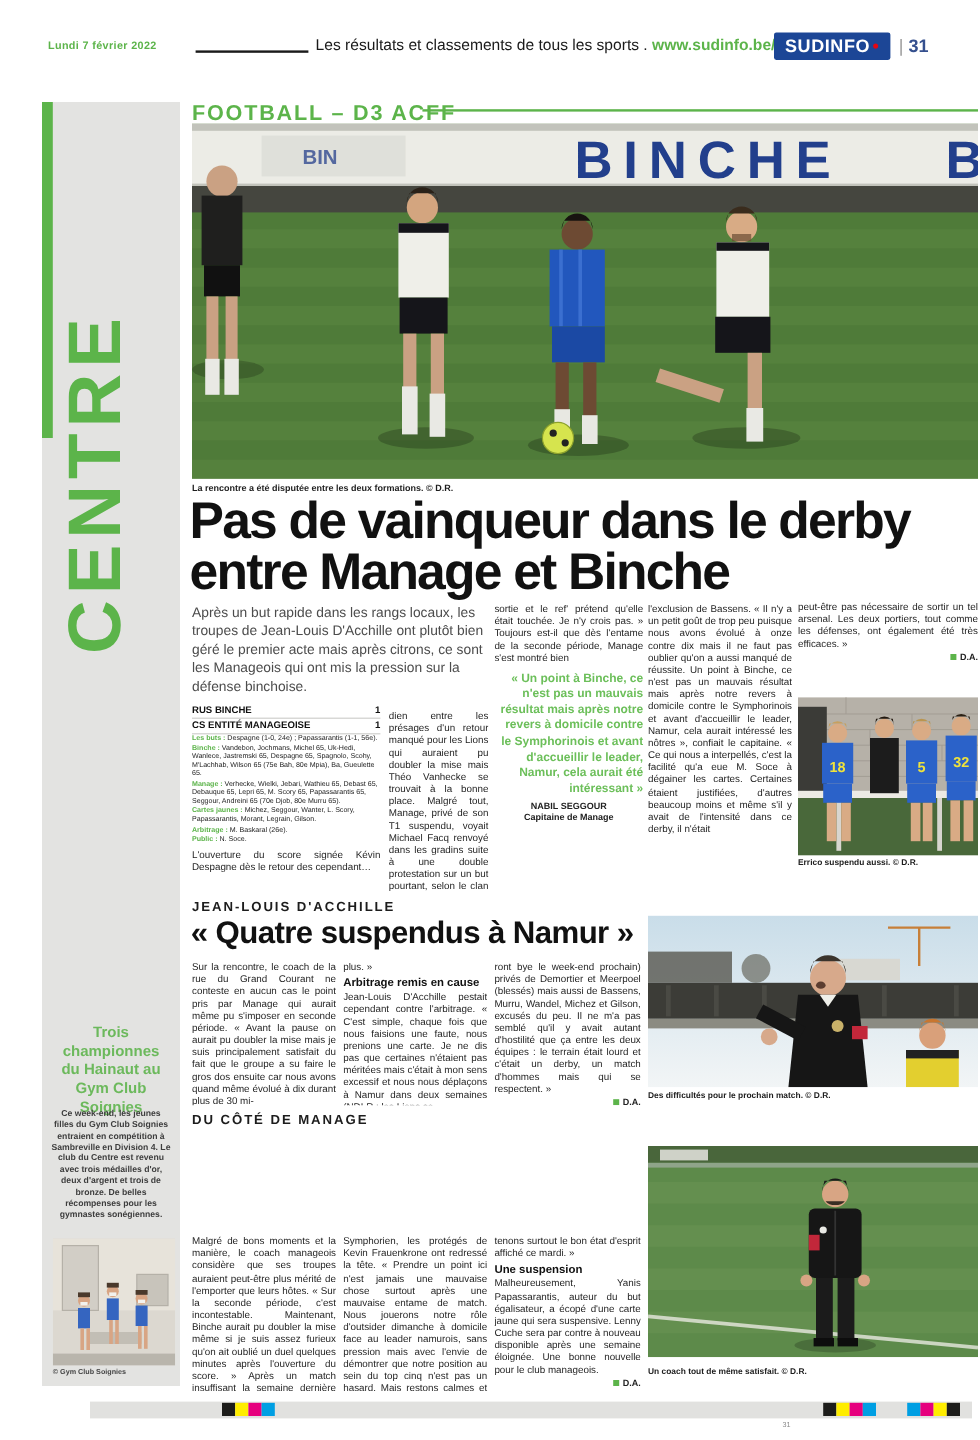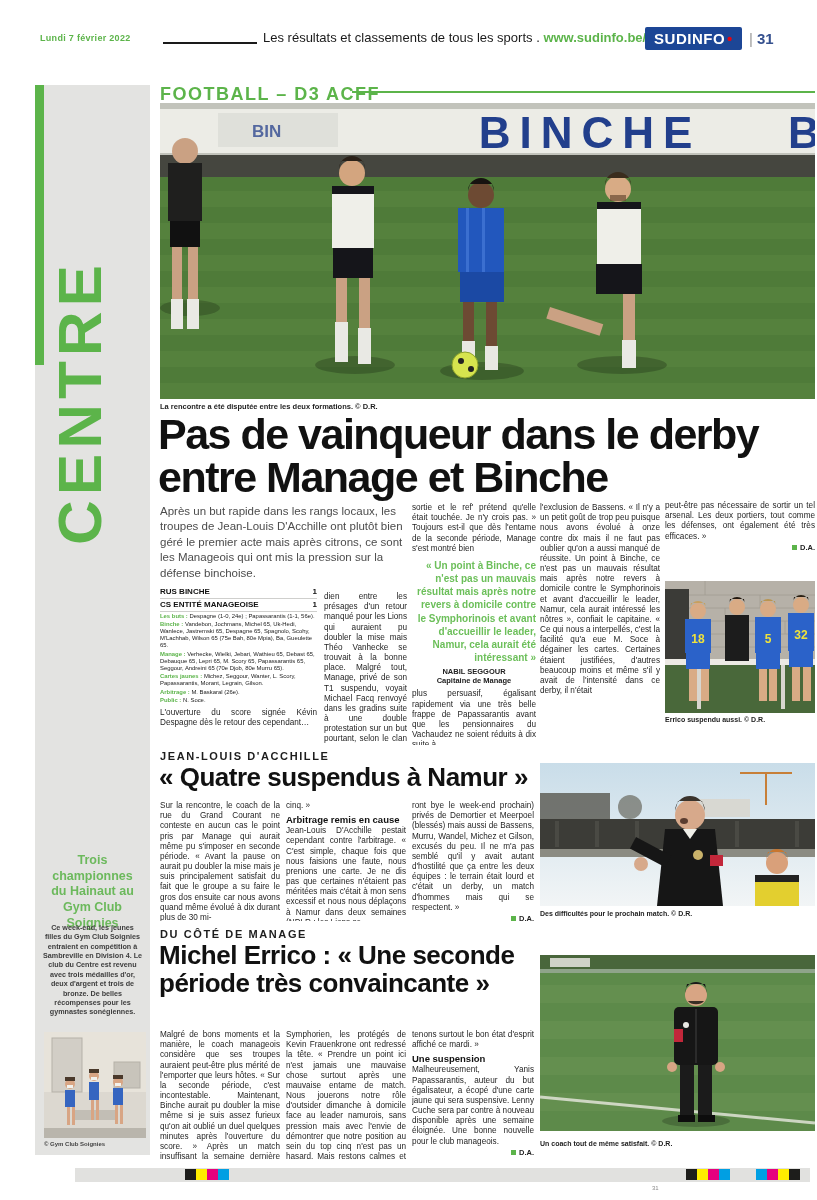--- a/index.html
+++ b/index.html
@@ -205,21 +205,20 @@
   </div>
   <div class="abs bodycol" style="left:160px;top:708px;width:157px;height:34px;">L'ouverture du score signée Kévin Despagne dès le retour des cependant…</div>
 
   <div class="abs bodycol" style="left:324px;top:592px;width:83px;height:152px;">dien entre les présages d'un retour manqué pour les Lions qui auraient pu doubler la mise mais Théo Vanhecke se trouvait à la bonne place. Malgré tout, Manage, privé de son T1 suspendu, voyait Michael Facq renvoyé dans les gradins suite à une double protestation sur un but pourtant, selon le clan visiteur, bel et bien valable. « Le portier de Binche loupe sa</div>
 
   <div class="abs" style="left:412px;top:503px;width:124px;height:242px;overflow:hidden;">
     <div class="bodycol">sortie et le ref' prétend qu'elle était touchée. Je n'y crois pas. » Toujours est-il que dès l'entame de la seconde période, Manage s'est montré bien</div>
     <p class="quote">« Un point à Binche, ce n'est pas un mauvais résultat mais après notre revers à domicile contre le Symphorinois et avant d'accueillir le leader, Namur, cela aurait été intéressant »</p>
     <p class="q-author">NABIL SEGGOUR</p>
     <p class="q-role">Capitaine de Manage</p>
-    <div class="bodycol">plus persuasif, égalisant rapidement via une très belle frappe de Papassarantis avant que les pensionnaires du Vachaudez ne soient réduits à dix suite à</div>
   </div>
 
   <div class="abs bodycol" style="left:540px;top:503px;width:120px;height:242px;">l'exclusion de Bassens. « Il n'y a un petit goût de trop peu puisque nous avons évolué à onze contre dix mais il ne faut pas oublier qu'on a aussi manqué de réussite. Un point à Binche, ce n'est pas un mauvais résultat mais après notre revers à domicile contre le Symphorinois et avant d'accueillir le leader, Namur, cela aurait intéressé les nôtres », confiait le capitaine. « Ce qui nous a interpellés, c'est la facilité qu'a eue M. Soce à dégainer les cartes. Certaines étaient justifiées, d'autres beaucoup moins et même s'il y avait de l'intensité dans ce derby, il n'était</div>
 
   <div class="abs" style="left:665px;top:501px;width:150px;height:76px;overflow:hidden;">
     <div class="bodycol">peut-être pas nécessaire de sortir un tel arsenal. Les deux portiers, tout comme les défenses, ont également été très efficaces. »</div>
     <span class="byline"><span class="sq"></span><span>D.A.</span></span>
   </div>
 
   <svg class="abs" style="left:665px;top:581px;" width="150" height="132" viewBox="0 0 150 132">
@@ -266,21 +265,21 @@
         <rect x="127" y="86" width="8" height="34" fill="#d9ab85"></rect>
         <rect x="138" y="86" width="8" height="34" fill="#d9ab85"></rect>
     </g>
   </svg>
   <div class="abs caption" style="left:665px;top:716px;width:150px;font-size:7px;">Errico suspendu aussi. © D.R.</div>
 
   <span class="abs kicker" style="left:160px;top:750px;">JEAN-LOUIS D'ACCHILLE</span>
   <h2 class="abs h2" style="left:159px;top:764px;width:380px;">« Quatre suspendus à Namur »</h2>
   <div class="abs bodycol" style="left:160px;top:801px;width:120px;height:120px;">Sur la rencontre, le coach de la rue du Grand Courant ne conteste en aucun cas le point pris par Manage qui aurait même pu s'imposer en seconde période. « Avant la pause on aurait pu doubler la mise mais je suis principalement satisfait du fait que le groupe a su faire le gros dos ensuite car nous avons quand même évolué à dix durant plus de 30 mi-</div>
   <div class="abs" style="left:286px;top:801px;width:120px;height:120px;overflow:hidden;">
-    <div class="bodycol">cinq. »</div>
+    <div class="bodycol">plus. »</div>
     <div class="subhead">Arbitrage remis en cause</div>
     <div class="bodycol">Jean-Louis D'Acchille pestait cependant contre l'arbitrage. « C'est simple, chaque fois que nous faisions une faute, nous prenions une carte. Je ne dis pas que certaines n'étaient pas méritées mais c'était à mon sens excessif et nous nous déplaçons à Namur dans deux semaines (NDLR : les Lions se-</div>
   </div>
   <div class="abs" style="left:412px;top:801px;width:122px;height:120px;overflow:hidden;">
     <div class="bodycol">ront bye le week-end prochain) privés de Demortier et Meerpoel (blessés) mais aussi de Bassens, Murru, Wandel, Michez et Gilson, excusés du peu. Il ne m'a pas semblé qu'il y avait autant d'hostilité que ça entre les deux équipes : le terrain était lourd et c'était un derby, un match d'hommes mais qui se respectent. »</div>
     <span class="byline"><span class="sq"></span><span>D.A.</span></span>
   </div>
   <svg class="abs" style="left:540px;top:763px;" width="275" height="143" viewBox="0 0 275 143">
     <defs>
         <linearGradient id="sky" x1="0" y1="0" x2="0" y2="1">
@@ -319,21 +318,20 @@
     <g>
       <circle cx="237" cy="100" r="11" fill="#d9a07a"></circle>
       <path d="M226 97 a11 11 0 0 1 22 0 l-2 -8 -18 0 z" fill="#c8762f"></path>
       <rect x="215" y="112" width="44" height="31" fill="#e3cf2f"></rect>
       <rect x="215" y="112" width="44" height="7" fill="#222"></rect>
     </g>
   </svg>
   <div class="abs caption" style="left:540px;top:910px;width:275px;font-size:7px;">Des difficultés pour le prochain match. © D.R.</div>
 
   <span class="abs kicker" style="left:160px;top:928px;">DU CÔTÉ DE MANAGE</span>
-  <h2 class="abs h2" style="left:159px;top:942px;width:378px;">Michel Errico : « Une seconde période très convaincante »</h2>
   <div class="abs bodycol" style="left:160px;top:1030px;width:120px;height:130px;">Malgré de bons moments et la manière, le coach manageois considère que ses troupes auraient peut-être plus mérité de l'emporter que leurs hôtes. « Sur la seconde période, c'est incontestable. Maintenant, Binche aurait pu doubler la mise même si je suis assez furieux qu'on ait oublié un duel quelques minutes après l'ouverture du score. » Après un match insuffisant la semaine dernière contre Saint-</div>
   <div class="abs bodycol" style="left:286px;top:1030px;width:120px;height:130px;">Symphorien, les protégés de Kevin Frauenkrone ont redressé la tête. « Prendre un point ici n'est jamais une mauvaise chose surtout après une mauvaise entame de match. Nous jouerons notre rôle d'outsider dimanche à domicile face au leader namurois, sans pression mais avec l'envie de démontrer que notre position au sein du top cinq n'est pas un hasard. Mais restons calmes et re-</div>
   <div class="abs" style="left:412px;top:1030px;width:122px;height:130px;overflow:hidden;">
     <div class="bodycol">tenons surtout le bon état d'esprit affiché ce mardi. »</div>
     <div class="subhead">Une suspension</div>
     <div class="bodycol">Malheureusement, Yanis Papassarantis, auteur du but égalisateur, a écopé d'une carte jaune qui sera suspensive. Lenny Cuche sera par contre à nouveau disponible après une semaine éloignée. Une bonne nouvelle pour le club manageois.</div>
     <span class="byline"><span class="sq"></span><span>D.A.</span></span>
   </div>
   <svg class="abs" style="left:540px;top:955px;" width="275" height="176" viewBox="0 0 275 176">
     <rect width="275" height="176" fill="#5d8a4a"></rect>

